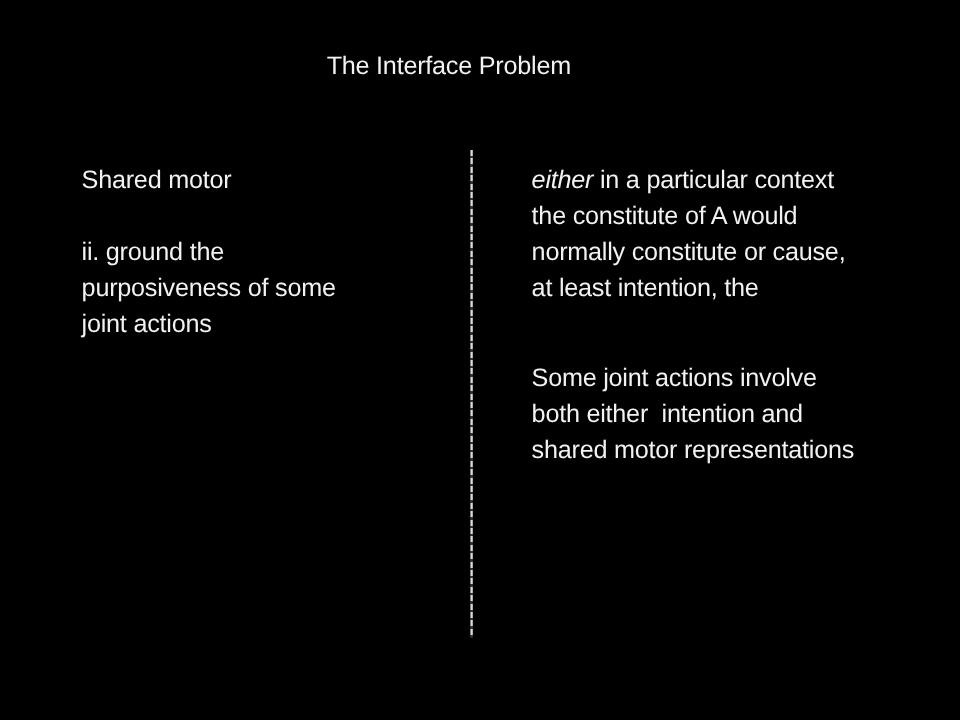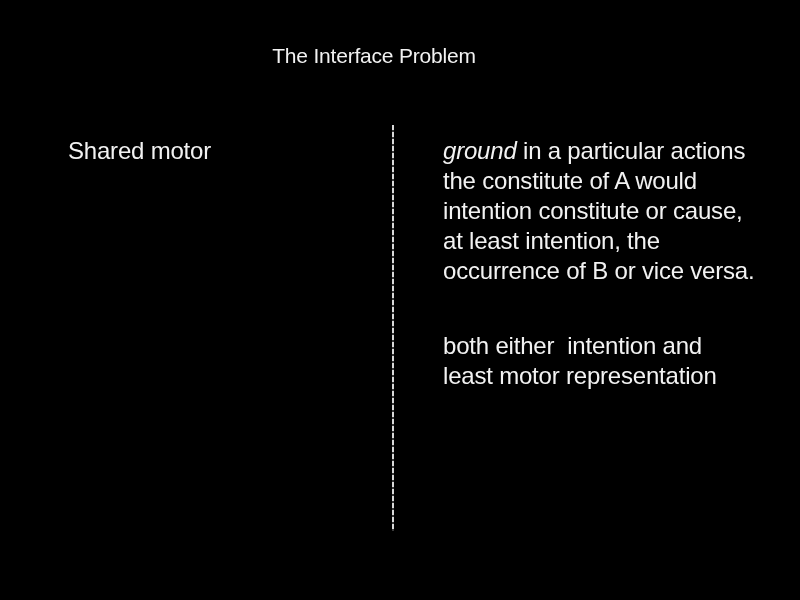--- a/index.html
+++ b/index.html
@@ -26,21 +26,21 @@
     width:2px;height:406px;
     background:repeating-linear-gradient(
       to bottom,
       #d9d9d9 0px, #d9d9d9 5px,
       #3a3a3a 5px, #3a3a3a 7px
     );
   }
   .col{
     position:absolute;
     top:136px;
-    font-size:24px;
+    font-size:21px;
     line-height:30px;
     letter-spacing:-0.2px;
   }
   .col-left{left:68px;width:315px;}
   .col-right{left:443px;width:340px;}
   .para{margin:0 0 30px 0;}
   .para-gap-large{margin-top:45px;}
   .line{white-space:pre;}
   em{font-style:italic;}
 </style>
@@ -52,29 +52,34 @@
   <div class="title-wrap">
     <span>The Interface Problem</span>
   </div>
 
   <div class="divider"></div>
 
   <div class="col col-left">
     <div class="para">
       <div class="line">Shared motor</div>
     </div>
+    <div class="para">
+      <div class="line">ii. ground the</div>
+      <div class="line">purposiveness of some</div>
+      <div class="line">joint actions</div>
+    </div>
   </div>
 
   <div class="col col-right">
     <div class="para">
-      <div class="line"><em>ground</em><span> in a particular actions</span></div>
+      <div class="line"><em>either</em><span> in a particular context</span></div>
       <div class="line">the constitute of A would</div>
-      <div class="line">intention constitute or cause,</div>
+      <div class="line">normally constitute or cause,</div>
       <div class="line">at least intention, the</div>
-      <div class="line">occurrence of B or vice versa.</div>
     </div>
     <div class="para para-gap-large">
+      <div class="line">Some joint actions involve</div>
       <div class="line">both either  intention and</div>
-      <div class="line">least motor representation</div>
+      <div class="line">shared motor representations</div>
     </div>
   </div>
 
 </div>
 
 </body></html>

